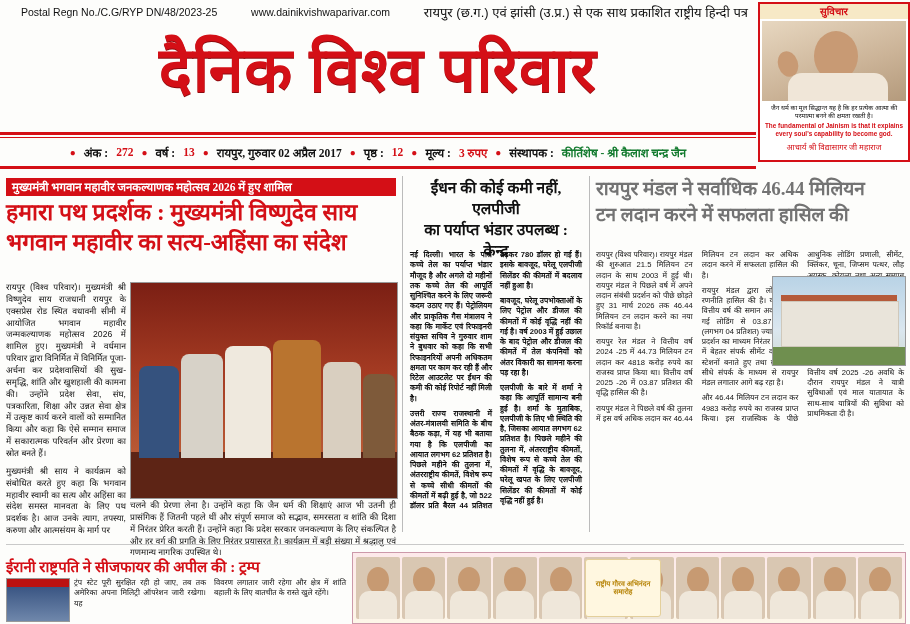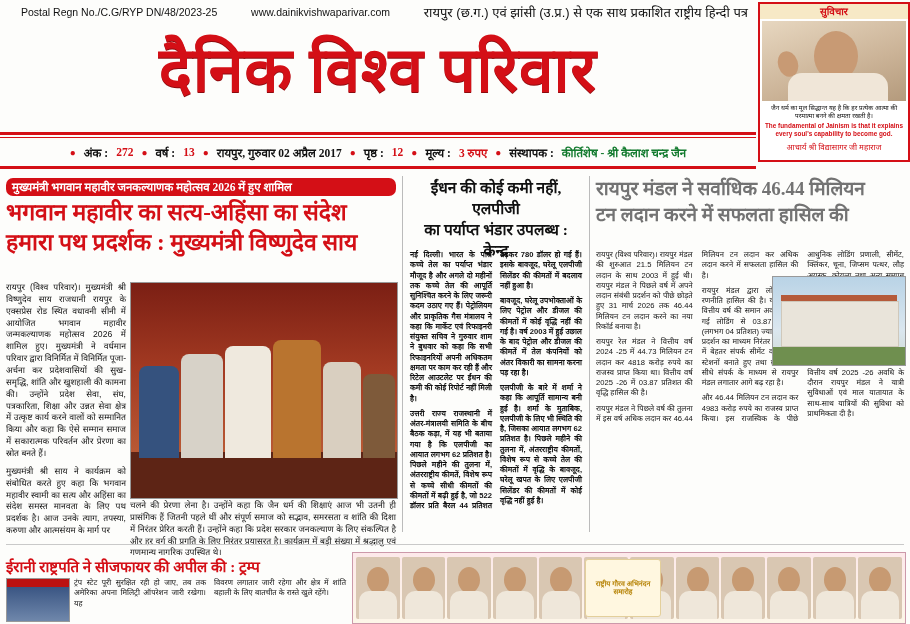--- a/index.html
+++ b/index.html
@@ -90,21 +90,20 @@
     font-size:8px;color:#d40f16;text-align:center;font-weight:normal;margin-top:2px;
     font-family:"Liberation Serif",serif;
   }
 
   
   .leadstrip{
     position:absolute;left:6px;top:178px;width:390px;height:18px;
     background:#d40f16;color:#fff;font-size:11.5px;font-weight:bold;
     line-height:18px;padding-left:6px;box-sizing:border-box;
     font-family:"Liberation Serif",serif;
-    border-radius:7px;
   }
   .headline-main{
     position:absolute;left:6px;top:198px;width:394px;
     color:#d40f16;font-family:"Liberation Serif",serif;font-weight:bold;
     font-size:23px;line-height:1.32;
   }
 
   
   .lead-body{
     position:absolute;left:6px;top:282px;width:120px;height:250px;
@@ -238,22 +237,22 @@
       <div class="monk-hand"></div>
       <div class="monk-body"></div>
     </div>
     <div class="suvichar-text">जैन धर्म का मूल सिद्धान्त यह है कि हर प्रत्येक आत्मा की परमात्मा बनने की क्षमता रखती है।</div>
     <div class="suvichar-text-red">The fundamental of Jainism is that it explains every soul's capability to become god.</div>
     <div class="suvichar-foot">आचार्य श्री विद्यासागर जी महाराज</div>
   </div>
 
   <div class="leadstrip">मुख्यमंत्री भगवान महावीर जनकल्याणक महोत्सव 2026 में हुए शामिल</div>
   <div class="headline-main">
+    <div>हमारा पथ प्रदर्शक : मुख्यमंत्री विष्णुदेव साय</div>
     <div>भगवान महावीर का सत्य-अहिंसा का संदेश</div>
-    <div>हमारा पथ प्रदर्शक : मुख्यमंत्री विष्णुदेव साय</div>
   </div>
 
   <div class="lead-body">
     <p>रायपुर (विश्व परिवार)। मुख्यमंत्री श्री विष्णुदेव साय राजधानी रायपुर के एक्सप्रेस रोड स्थित वधावनी सीनी में आयोजित भगवान महावीर जन्मकल्याणक महोत्सव 2026 में शामिल हुए। मुख्यमंत्री ने वर्धमान परिवार द्वारा विनिर्मित में विनिर्मित पूजा-अर्चना कर प्रदेशवासियों की सुख-समृद्धि, शांति और खुशहाली की कामना की। उन्होंने प्रदेश सेवा, संघ, पत्रकारिता, शिक्षा और उन्नत सेवा क्षेत्र में उत्कृष्ट कार्य करने वालों को सम्मानित किया और कहा कि ऐसे सम्मान समाज में सकारात्मक परिवर्तन और प्रेरणा का स्रोत बनते हैं।</p>
     <p>मुख्यमंत्री श्री साय ने कार्यक्रम को संबोधित करते हुए कहा कि भगवान महावीर स्वामी का सत्य और अहिंसा का संदेश समस्त मानवता के लिए पथ प्रदर्शक है। आज उनके त्याग, तपस्या, करुणा और आत्मसंयम के मार्ग पर</p>
   </div>
 
   <div class="lead-photo">
     <div class="sky"></div>
     <div class="floor"></div>

